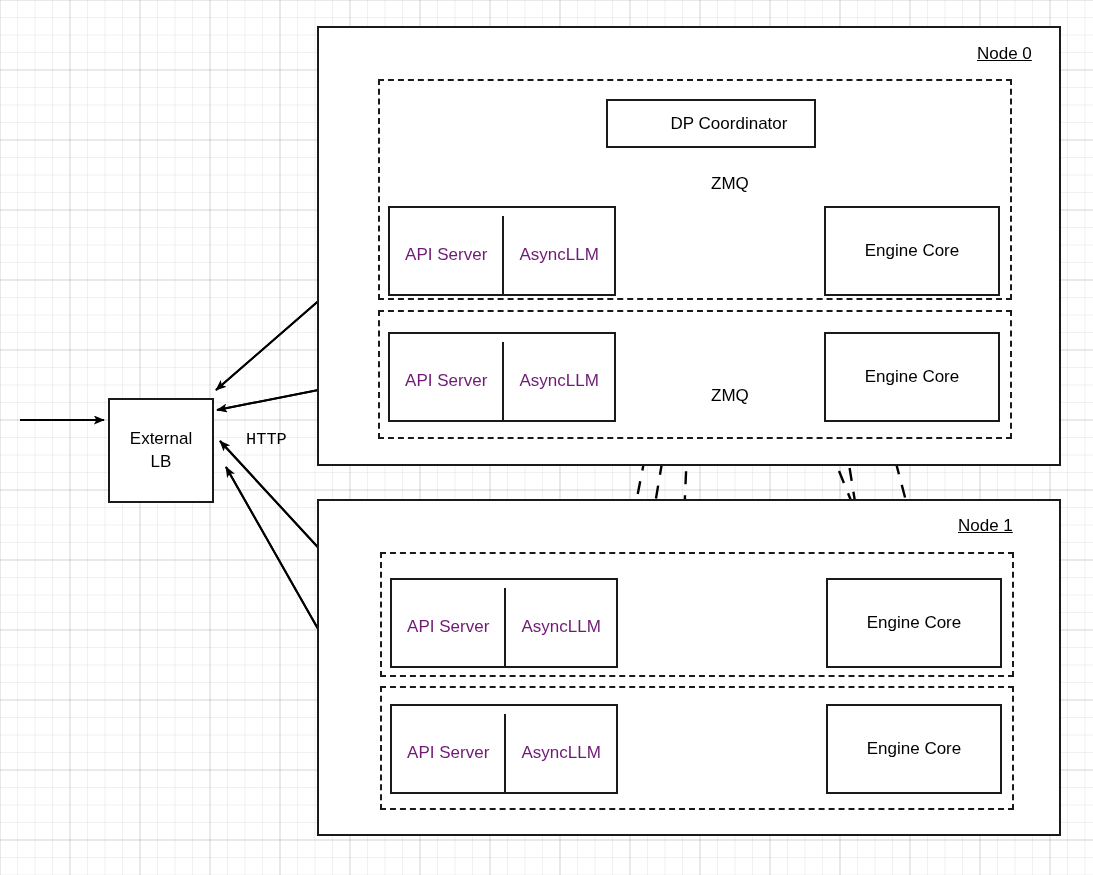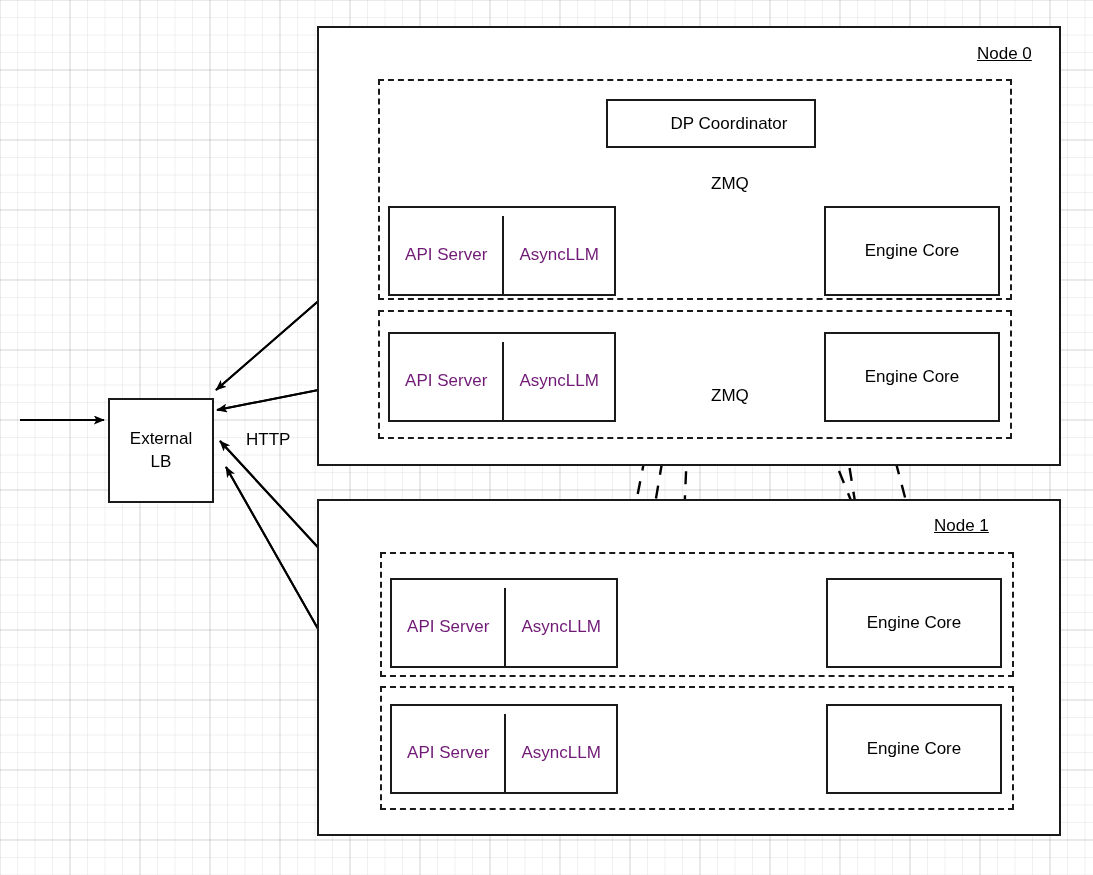--- a/index.html
+++ b/index.html
@@ -176,21 +176,21 @@
 
       <path d="M710,178 L621,706" marker-end="url(#ah)"></path>
     </g>
   </svg>
 
   <div class="solid-box" style="left:108px; top:368px; width:106px; height:105px; flex-direction:column; line-height:1.35;margin-top:30px;">
     <span>External</span>
     <span>LB</span>
   </div>
 
-  <div class="edge-label" style="left:246px; top:430px;">HTTP</div>
+  <div class="edge-label" style="left:246px; top:430px;font-family:Liberation Mono, monospace;">HTTP</div>
 
   <div class="node-container" style="left:317px; top:26px; width:744px; height:440px;">
   </div>
   <div class="node-label" style="left:977px; top:44px;">Node 0</div>
 
   <div class="solid-box" style="left:606px; top:99px; width:210px; height:49px;padding-left:36px;">
     <span>DP Coordinator</span>
   </div>
 
   <div class="dash-group" style="left:378px; top:79px; width:634px; height:221px;">
@@ -210,21 +210,21 @@
     <div class="split-cell left">API Server</div>
     <div class="split-cell">AsyncLLM</div>
   </div>
   <div class="solid-box" style="left:824px; top:332px; width:176px; height:90px;">
     <span>Engine Core</span>
   </div>
   <div class="edge-label" style="left:711px; top:386px;">ZMQ</div>
 
   <div class="node-container" style="left:317px; top:499px; width:744px; height:337px;">
   </div>
-  <div class="node-label" style="left:934px; top:516px;">Node 1</div>
+  <div class="node-label" style="left:958px; top:516px;">Node 1</div>
 
   <div class="dash-group" style="left:380px; top:552px; width:634px; height:125px;">
   </div>
   <div class="split-box" style="left:390px; top:578px; width:228px; height:90px;">
     <div class="split-cell left">API Server</div>
     <div class="split-cell">AsyncLLM</div>
   </div>
   <div class="solid-box" style="left:826px; top:578px; width:176px; height:90px;">
     <span>Engine Core</span>
   </div>

